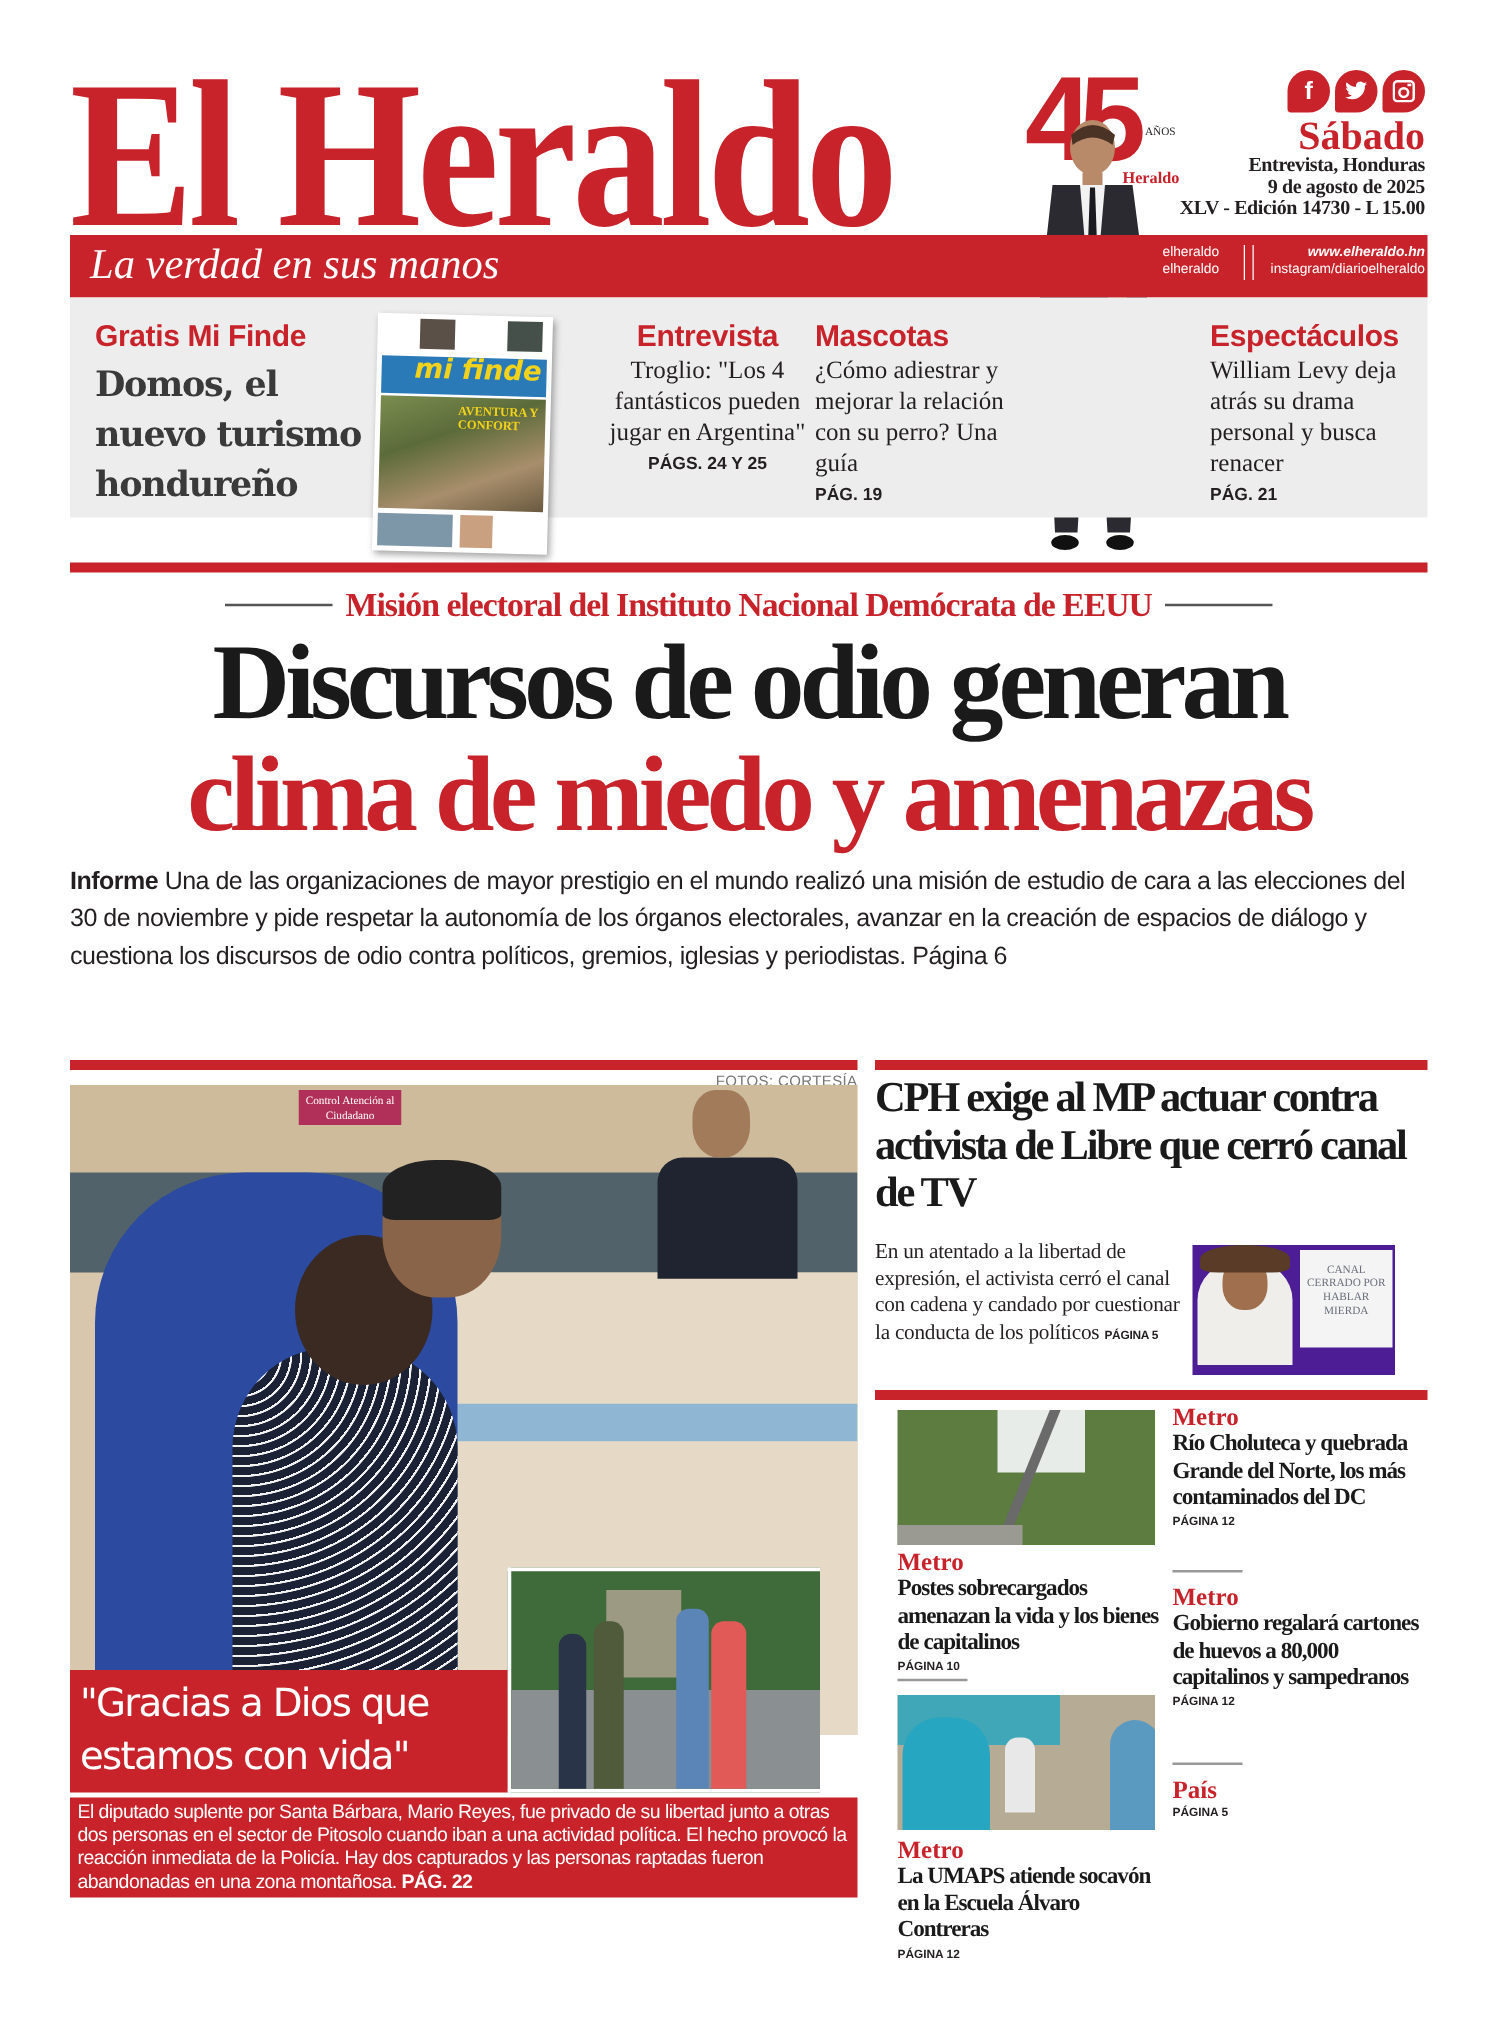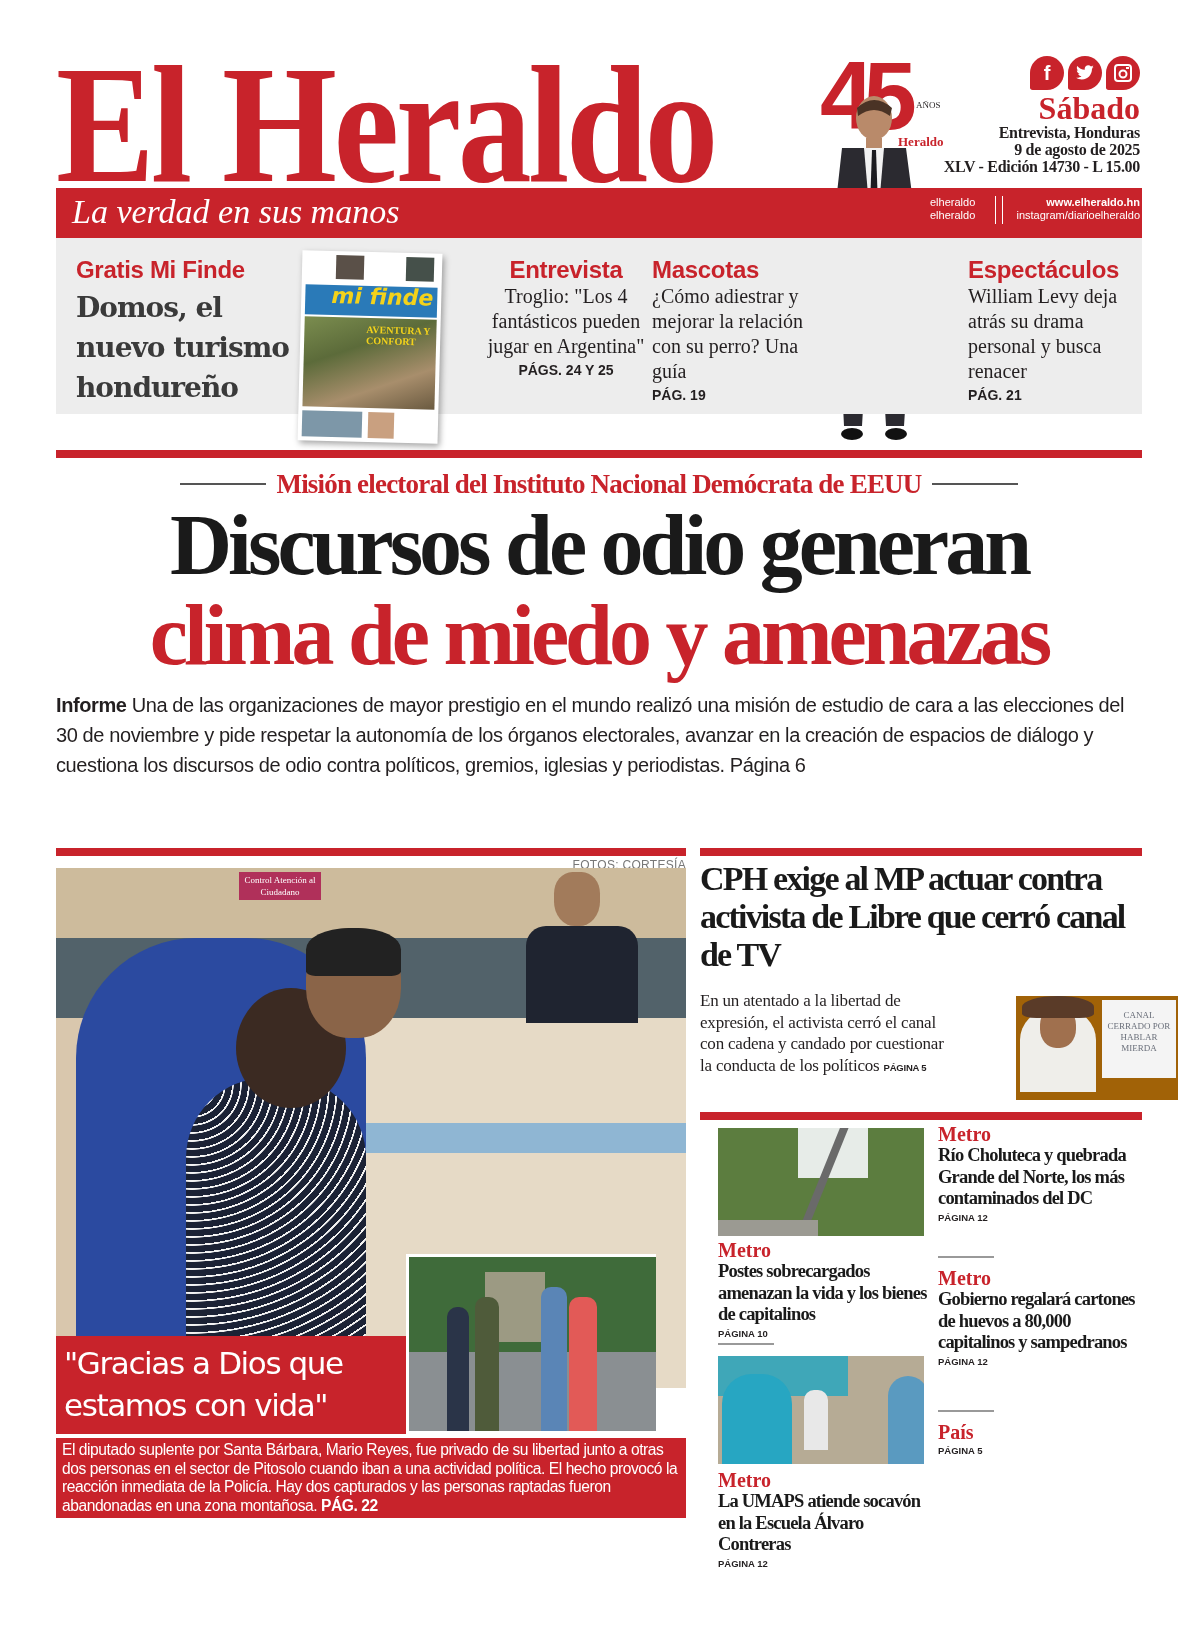--- a/index.html
+++ b/index.html
@@ -19,21 +19,21 @@
   #dateblock { right: 60px; top: 92px; text-align: right; font-family: "Liberation Serif", serif; line-height: 1; }
   #dateblock .day { font-size: 32px; font-weight: bold; color: #c8232b; }
   #dateblock .line { font-size: 16px; font-weight: bold; color: #231f20; margin-top: 1px; letter-spacing: -0.3px; }
 
   
   #band { left: 56px; top: 188px; width: 1086px; height: 50px; background: #c8232b; }
   #tagline { left: 72px; top: 193px; font-family: "Liberation Serif", serif; font-style: italic; font-size: 34px; color: #fff; }
   #bandsocial { left: 930px; top: 196px; color: #fff; font-size: 11px; line-height: 13px; text-align: left; }
   #bandsep { left: 995px; top: 196px; width: 8px; height: 28px; border-left: 1px solid #fff; border-right: 1px solid #fff; }
   #bandweb { left: 1010px; top: 196px; color: #fff; font-size: 11px; line-height: 13px; text-align: right; width: 130px; }
-  #bandweb b { font-weight: bold; }
+  #bandweb b { font-weight: bold; font-style: italic; }
 
   
   #strip { left: 56px; top: 238px; width: 1086px; height: 176px; background: #ededed; }
   .kick { font-family: "Liberation Sans", sans-serif; font-weight: bold; color: #c8232b; font-size: 24px; letter-spacing: -0.3px; }
   .teaser-body { font-family: "Liberation Serif", serif; font-size: 20px; line-height: 25px; color: #231f20; }
   .pg { font-family: "Liberation Sans", sans-serif; font-weight: bold; font-size: 14px; color: #231f20; margin-top: 3px; }
   #t-finde { left: 76px; top: 256px; width: 220px; }
   #t-finde .big { font-family: "DejaVu Serif", serif; font-weight: bold; font-size: 28px; line-height: 40px; color: #3a3a3a; margin-top: 4px; letter-spacing: -1px; }
   #magazine { left: 300px; top: 252px; width: 140px; height: 190px; background: #fff; box-shadow: 2px 3px 6px rgba(0,0,0,0.35); transform: rotate(1.5deg); }
   #magazine .mh { position: absolute; left: 4px; top: 34px; width: 132px; height: 30px; background: #2a7ab8; }
@@ -92,21 +92,21 @@
   #quotebox { left: 56px; top: 1336px; width: 350px; height: 98px; background: #c8232b; padding: 6px 8px; }
   #quotebox .q { font-family: "DejaVu Sans", sans-serif; font-size: 31px; line-height: 42px; color: #fff; letter-spacing: -1.4px; }
   #caption { left: 56px; top: 1438px; width: 630px; height: 80px; background: #c8232b; padding: 3px 6px; font-family: "Liberation Sans", sans-serif; font-size: 15.6px; line-height: 18.5px; color: #fff; letter-spacing: -0.45px; }
   #caption b { font-weight: bold; }
 
   
   #redrule3 { left: 700px; top: 848px; width: 442px; height: 8px; background: #c8232b; }
   #cph-head { left: 700px; top: 860px; width: 442px; font-family: "Liberation Serif", serif; font-weight: bold; font-size: 34px; line-height: 38px; color: #1a1a1a; letter-spacing: -1.8px; }
   #cph-body { left: 700px; top: 990px; width: 250px; font-family: "Liberation Serif", serif; font-size: 17px; line-height: 21.5px; color: #231f20; letter-spacing: -0.2px; }
   #cph-body .pgs { font-family: "Liberation Sans", sans-serif; font-weight: bold; font-size: 9.5px; }
-  #cph-photo { left: 1016px; top: 996px; width: 162px; height: 104px; overflow: hidden; background: #a16207; }
+  #cph-photo { left: 954px; top: 996px; width: 162px; height: 104px; overflow: hidden; background: #4c1d95; }
   #cph-photo .man { position: absolute; left: 4px; top: 14px; width: 76px; height: 82px; background: #efeeea; border-radius: 30px 30px 0 0; }
   #cph-photo .face { position: absolute; left: 24px; top: 10px; width: 36px; height: 42px; background: #a0704e; border-radius: 45%; }
   #cph-photo .hat { position: absolute; left: 6px; top: 0; width: 72px; height: 22px; background: #5a3b28; border-radius: 50% 50% 20% 20%; }
   #cph-photo .sign { position: absolute; left: 86px; top: 4px; width: 74px; height: 78px; background: #f4f4f4; color: #6a6f7a; font-family: "Liberation Serif", serif; font-size: 9px; line-height: 11px; text-align: center; padding-top: 10px; }
 
   #redrule4 { left: 700px; top: 1112px; width: 442px; height: 8px; background: #c8232b; }
 
   .news-k { font-family: "Liberation Serif", serif; font-weight: bold; color: #c8232b; font-size: 20px; line-height: 21px; }
   .news-h { font-family: "Liberation Serif", serif; font-weight: bold; color: #1a1a1a; font-size: 18.5px; line-height: 21.5px; letter-spacing: -0.8px; }
   .news-p { font-family: "Liberation Sans", sans-serif; font-weight: bold; font-size: 9.5px; color: #231f20; margin-top: 2px; }

